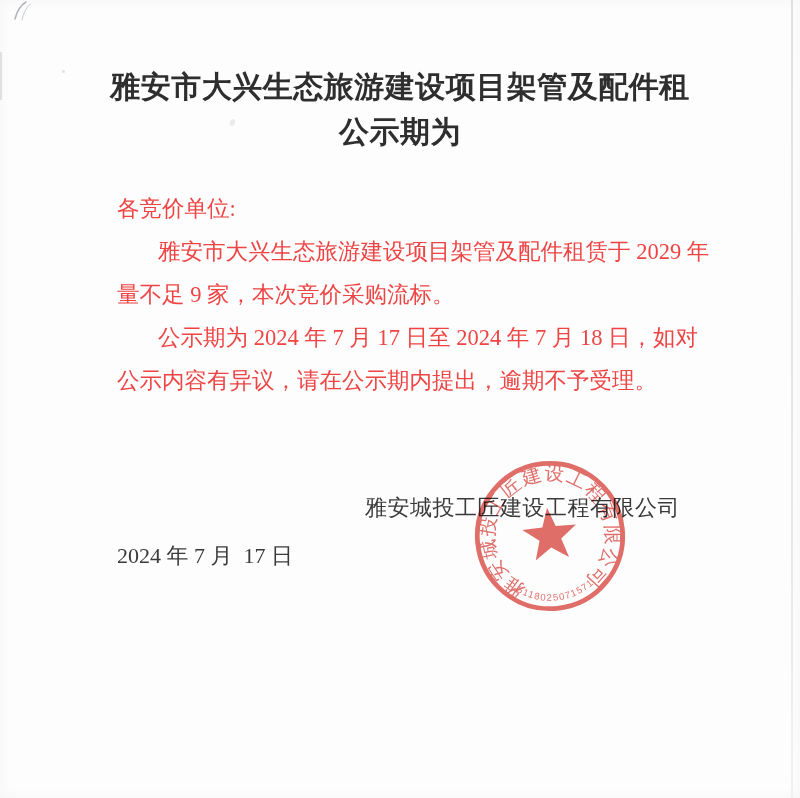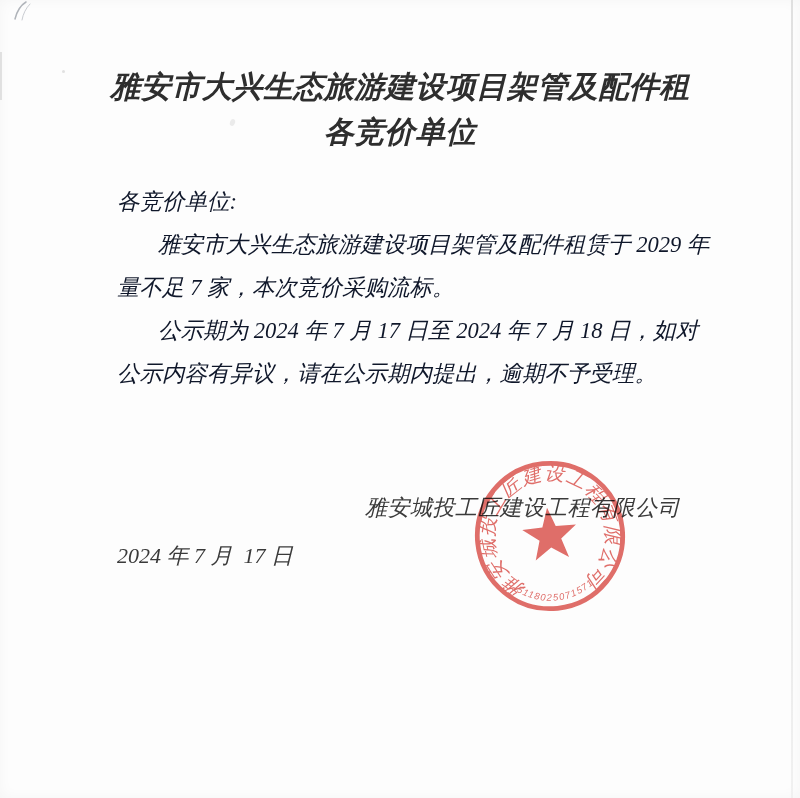--- a/index.html
+++ b/index.html
@@ -5,21 +5,20 @@
   html, body { margin: 0; padding: 0; background: #ffffff; }
   .page {
     position: relative;
     width: 800px;
     height: 798px;
     background: #fdfdfd;
     overflow: hidden;
     box-shadow: inset 0 0 14px rgba(0,0,0,0.035);
     font-family: "Liberation Serif", "DejaVu Serif", serif;
     color: #3d3d3d;
-    font-style: italic;
   }
   
   .right-edge-line {
     position: absolute; top: 0; left: 791px; width: 2px; height: 798px;
     background: linear-gradient(180deg, #d9d9d9 0%, #e3e3e3 70%, #eeeeee 100%);
     opacity: 0.8;
   }
   .left-edge-line {
     position: absolute; left: 0; top: 52px; width: 2px; height: 48px;
     background: #d6d6d6; opacity: 0.7;
@@ -37,24 +36,24 @@
     font-weight: 700;
     font-size: 30px;
     line-height: 45px;
     color: #2e2e2e;
     letter-spacing: 0.5px;
   }
   .title-line { display: block; }
 
   
   .body-block {
-    position: absolute; left: 117px; top: 180px; width: 568px;
+    position: absolute; left: 117px; top: 187px; width: 568px;
     font-size: 22.5px;
     line-height: 43px;
-    color: #0f172a;
+    color: #ef4444;
   }
   .line { white-space: pre; }
   .line.indent { padding-left: 41px; }
 
   
   .sig-block {
     position: absolute; left: 117px; top: 493px; width: 568px;
     color: #3a3a3a;
   }
   .sig-company {
@@ -88,27 +87,27 @@
     <path d="M7 19 C9 11 13 5 18 2" stroke="#b0b4ba" fill="none" stroke-width="1.5" stroke-linecap="round"></path>
     <path d="M14 20 C15 14 18 8 22 4" stroke="#c9ccd1" fill="none" stroke-width="1" stroke-linecap="round"></path>
   </svg>
   <div class="left-edge-line"></div>
   <div class="right-edge-line"></div>
   <div class="speck speck1"></div>
   <div class="speck speck2"></div>
 
   <h1 class="title-block" style="margin:0;">
     <span class="title-line">雅安市大兴生态旅游建设项目架管及配件租</span>
-    <span class="title-line">各竞价单位</span>
+    <span class="title-line">公示期为</span>
   </h1>
 
   <div class="body-block">
     <div class="line">各竞价单位:</div>
     <div class="line indent">雅安市大兴生态旅游建设项目架管及配件租赁于 2029 年</div>
-    <div class="line">量不足 7 家，本次竞价采购流标。</div>
+    <div class="line">量不足 9 家，本次竞价采购流标。</div>
     <div class="line indent">公示期为 2024 年 7 月 17 日至 2024 年 7 月 18 日，如对</div>
     <div class="line">公示内容有异议，请在公示期内提出，逾期不予受理。</div>
   </div>
 
   <div class="sig-block">
     <div class="sig-company">雅安城投工匠建设工程有限公司</div>
     <div class="sig-date">2024 年 7 月  17 日</div>
   </div>
 
   <div class="stamp" style="color: rgb(220, 85, 80);">

